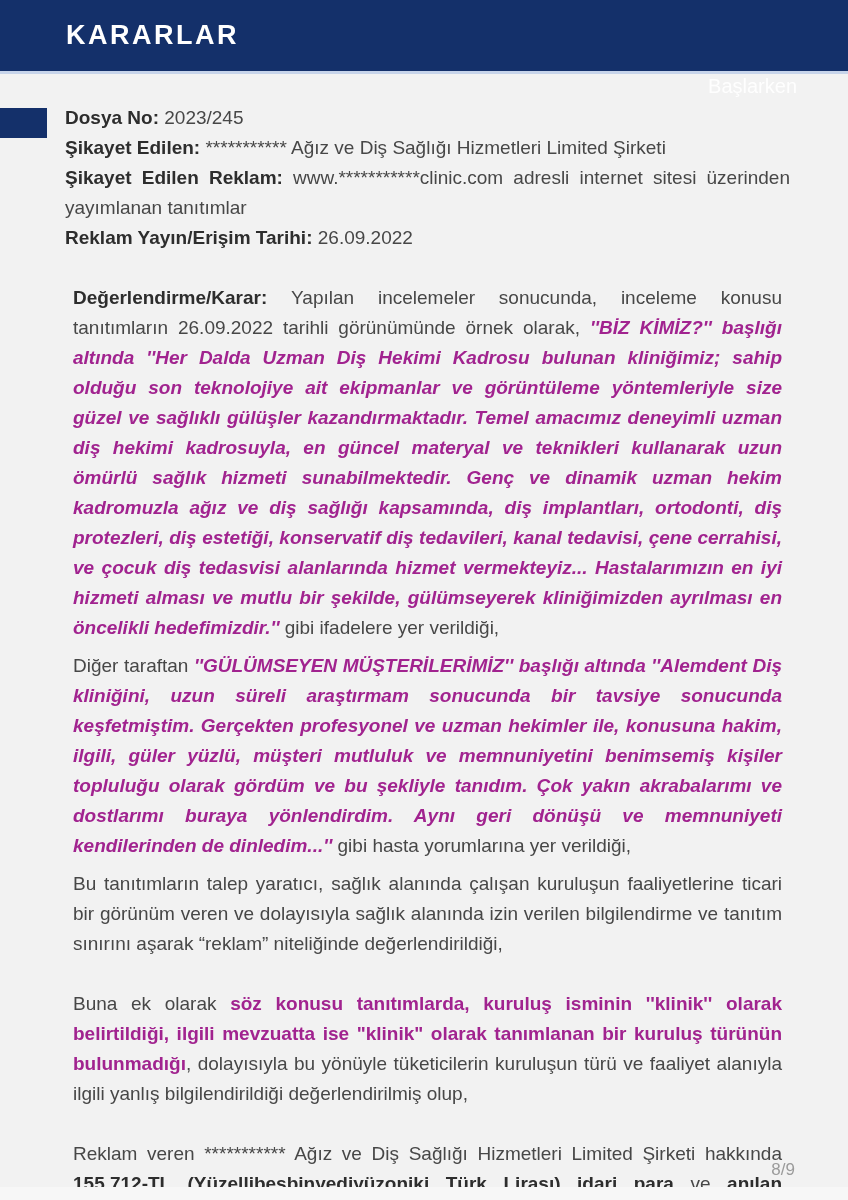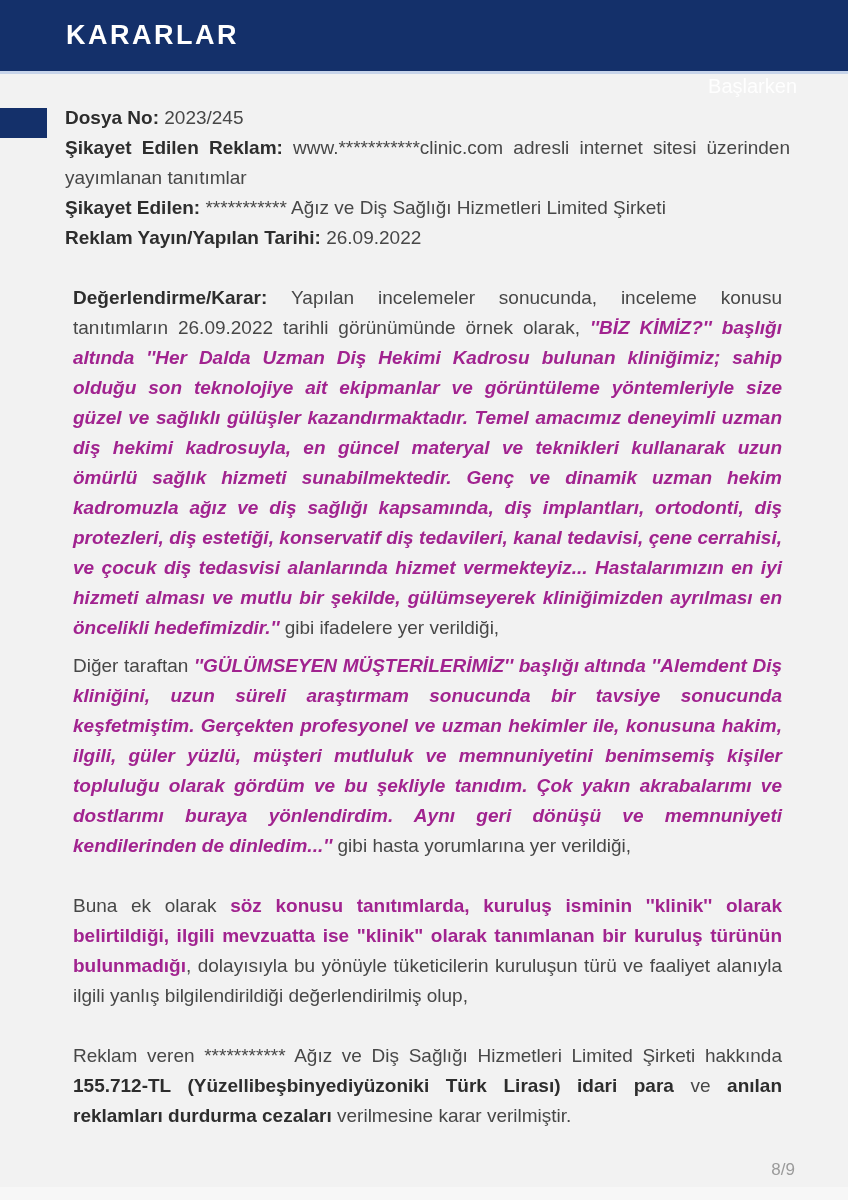--- a/index.html
+++ b/index.html
@@ -89,27 +89,28 @@
     <span class="header-title">KARARLAR</span>
   </div>
 
   <span class="watermark">Başlarken</span>
 
   <div class="accent-square"></div>
 
   <div class="content">
     <div>
         <p class="meta-line"><span class="meta-label">Dosya No:</span> 2023/245</p>
+        <p class="meta-line"><span class="meta-label">Şikayet Edilen:</span> *********** Ağız ve Diş Sağlığı Hizmetleri Limited Şirketi</p>
         <p class="meta-line"><span class="meta-label">Şikayet Edilen Reklam:</span> www.***********clinic.com adresli internet sitesi üzerinden yayımlanan tanıtımlar</p>
-        <p class="meta-line"><span class="meta-label">Şikayet Edilen:</span> *********** Ağız ve Diş Sağlığı Hizmetleri Limited Şirketi</p>
-        <p class="meta-line"><span class="meta-label">Reklam Yayın/Yapılan Tarihi:</span> 26.09.2022</p>
+        <p class="meta-line"><span class="meta-label">Reklam Yayın/Erişim Tarihi:</span> 26.09.2022</p>
       </div>
     <div>
         <p class="para spaced"><span class="run-bold">Değerlendirme/Karar: </span><span class="run-normal">Yapılan incelemeler sonucunda, inceleme konusu tanıtımların 26.09.2022 tarihli görünümünde örnek olarak, </span><span class="run-quote">''BİZ KİMİZ?'' başlığı altında ''Her Dalda Uzman Diş Hekimi Kadrosu bulunan kliniğimiz; sahip olduğu son teknolojiye ait ekipmanlar ve görüntüleme yöntemleriyle size güzel ve sağlıklı gülüşler kazandırmaktadır. Temel amacımız deneyimli uzman diş hekimi kadrosuyla, en güncel materyal ve teknikleri kullanarak uzun ömürlü sağlık hizmeti sunabilmektedir. Genç ve dinamik uzman hekim kadromuzla ağız ve diş sağlığı kapsamında, diş implantları, ortodonti, diş protezleri, diş estetiği, konservatif diş tedavileri, kanal tedavisi, çene cerrahisi, ve çocuk diş tedasvisi alanlarında hizmet vermekteyiz... Hastalarımızın en iyi hizmeti alması ve mutlu bir şekilde, gülümseyerek kliniğimizden ayrılması en öncelikli hedefimizdir.'' </span><span class="run-normal">gibi ifadelere yer verildiği,</span></p>
         <p class="para"><span class="run-normal">Diğer taraftan </span><span class="run-quote">''GÜLÜMSEYEN MÜŞTERİLERİMİZ'' başlığı altında ''Alemdent Diş kliniğini, uzun süreli araştırmam sonucunda bir tavsiye sonucunda keşfetmiştim. Gerçekten profesyonel ve uzman hekimler ile, konusuna hakim, ilgili, güler yüzlü, müşteri mutluluk ve memnuniyetini benimsemiş kişiler topluluğu olarak gördüm ve bu şekliyle tanıdım. Çok yakın akrabalarımı ve dostlarımı buraya yönlendirdim. Aynı geri dönüşü ve memnuniyeti kendilerinden de dinledim...'' </span><span class="run-normal">gibi hasta yorumlarına yer verildiği,</span></p>
+        <p class="para"><span class="run-normal">Bu tanıtımların talep yaratıcı, sağlık alanında çalışan kuruluşun faaliyetlerine ticari bir görünüm veren ve dolayısıyla sağlık alanında izin verilen bilgilendirme ve tanıtım sınırını aşarak “reklam” niteliğinde değerlendirildiği,</span></p>
         <p class="para spaced"><span class="run-normal">Buna ek olarak </span><span class="run-emphasis">söz konusu tanıtımlarda, kuruluş isminin ''klinik'' olarak belirtildiği, ilgili mevzuatta ise "klinik" olarak tanımlanan bir kuruluş türünün bulunmadığı</span><span class="run-normal">, dolayısıyla bu yönüyle tüketicilerin kuruluşun türü ve faaliyet alanıyla ilgili yanlış bilgilendirildiği değerlendirilmiş olup,</span></p>
         <p class="para spaced"><span class="run-normal">Reklam veren *********** Ağız ve Diş Sağlığı Hizmetleri Limited Şirketi hakkında </span><span class="run-bold">155.712-TL (Yüzellibeşbinyediyüzoniki Türk Lirası) idari para</span><span class="run-normal"> ve </span><span class="run-bold">anılan reklamları durdurma cezaları</span><span class="run-normal"> verilmesine karar verilmiştir.</span></p>
       </div>
   </div>
 
   <span class="page-number">8/9</span>
 
   <div class="bottom-strip"></div>
 
 </div>

